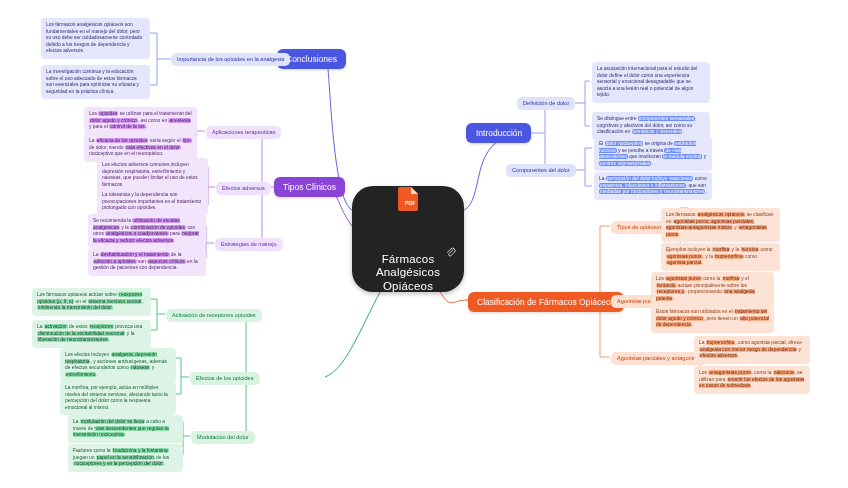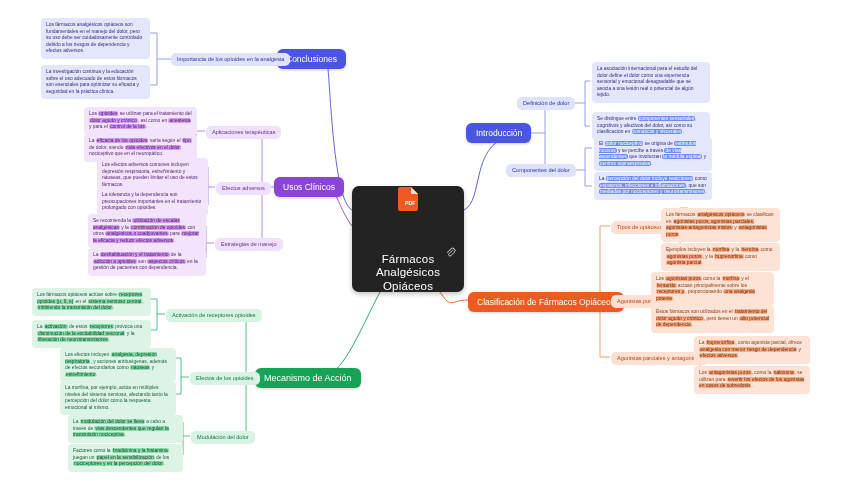--- a/index.html
+++ b/index.html
@@ -9,21 +9,21 @@
     font-family:"Liberation Sans","DejaVu Sans",sans-serif;
     overflow:hidden;
     position:relative;
   }
   #canvas{position:absolute;inset:0;width:848px;height:488px;}
   svg.links{position:absolute;left:0;top:0;width:848px;height:488px;pointer-events:none;}
 
   
   .center-node{
     position:absolute;left:352px;top:186px;width:112px;height:106px;
-    background:#232323;border-radius:7px;
+    background:#232323;border-radius:21px;
     display:flex;flex-direction:column;align-items:center;justify-content:center;
     box-shadow:0 2px 5px rgba(0,0,0,.25);
     gap:36px;
   }
   .pdf-icon{width:22px;height:26px;position:relative;margin-bottom:6px;}
   .center-title{
     color:#ffffff;font-size:11.5px;line-height:13.5px;text-align:center;
     letter-spacing:.2px;padding:0 6px;position:relative;
   }
   .clip-icon{position:absolute;right:8px;bottom:34px;width:11px;height:11px;opacity:.85;}
@@ -153,21 +153,21 @@
   <div class="leaf l-blue" style="left:592px;top:112px;width:108px;">
     <span>Se distingue entre <span class="hl">componentes sensoriales</span>, cognitivos y afectivos del dolor, así como su clasificación en <span class="hl">somáticos y viscerales</span>.</span>
   </div>
   <div class="leaf l-blue" style="left:594px;top:137px;width:108px;">
     <span>El <span class="hl">dolor nociceptivo</span> se origina de <span class="hl">estímulos nocivos</span> y se percibe a través <span class="hl">de vías ascendentes</span> que involucran <span class="hl">la médula espinal</span> y <span class="hl">centros supraespinales</span>.</span>
   </div>
   <div class="leaf l-blue" style="left:594px;top:172px;width:108px;">
     <span>La <span class="hl">percepción del dolor incluye reacciones</span> como <span class="hl">espasmos, infecciones e inflamaciones</span>, que son <span class="hl">mediadas por nociceptores y neurotransmisores</span>.</span>
   </div>
 
-  <div class="branch b-usos">Usos Clínicos</div>
+  <div class="branch b-usos">Tipos Clínicos</div>
   <div class="sub s-purple" style="left:206px;top:126px;">Aplicaciones terapéuticas</div>
   <div class="sub s-purple" style="left:216px;top:182px;">Efectos adversos</div>
   <div class="sub s-purple" style="left:215px;top:238px;">Estrategias de manejo</div>
 
   <div class="leaf l-purple" style="left:84px;top:107px;width:103px;">
     <span>Los <span class="hl">opioides</span> se utilizan para el tratamiento del <span class="hl">dolor agudo y crónico</span>, así como en <span class="hl">anestesia</span> y para el <span class="hl">control de la tos</span>.</span>
   </div>
   <div class="leaf l-purple" style="left:84px;top:134px;width:103px;">
     <span>La <span class="hl">eficacia de los opioides</span> varía según el <span class="hl">tipo</span> de dolor, siendo <span class="hl">más efectivos en el dolor</span> nociceptivo que en el neuropático.</span>
   </div>
@@ -177,21 +177,20 @@
   <div class="leaf l-purple" style="left:97px;top:188px;width:101px;">
     <span>La tolerancia y la dependencia son preocupaciones importantes en el tratamiento prolongado con opioides.</span>
   </div>
   <div class="leaf l-purple" style="left:88px;top:214px;width:108px;">
     <span>Se recomienda la <span class="hl">utilización de escalas analgésicas</span> y la <span class="hl">combinación de opioides</span> con otros <span class="hl">analgésicos o coadyuvantes</span> para <span class="hl">mejorar la eficacia y reducir efectos adversos</span>.</span>
   </div>
   <div class="leaf l-purple" style="left:88px;top:248px;width:108px;">
     <span>La <span class="hl">deshabituación y el tratamiento</span> de la <span class="hl">adicción a opioides</span> son <span class="hl">aspectos críticos</span> en la gestión de pacientes con dependencia.</span>
   </div>
 
-  <div class="branch b-mecanismo">Mecanismo de Acción</div>
   <div class="sub s-green" style="left:166px;top:309px;">Activación de receptores opioides</div>
   <div class="sub s-green" style="left:190px;top:372px;">Efectos de los opioides</div>
   <div class="sub s-green" style="left:191px;top:431px;">Modulación del dolor</div>
 
   <div class="leaf l-green" style="left:32px;top:288px;width:109px;">
     <span>Los fármacos opiáceos actúan sobre <span class="hl">receptores opioides (μ, δ, κ)</span> en el <span class="hl">sistema nervioso central</span>, <span class="hl">inhibiendo la transmisión del dolor</span>.</span>
   </div>
   <div class="leaf l-green" style="left:32px;top:320px;width:109px;">
     <span>La <span class="hl">activación</span> de estos <span class="hl">receptores</span> provoca una <span class="hl">disminución de la excitabilidad neuronal</span> y la <span class="hl">liberación de neurotransmisores</span>.</span>
   </div>

